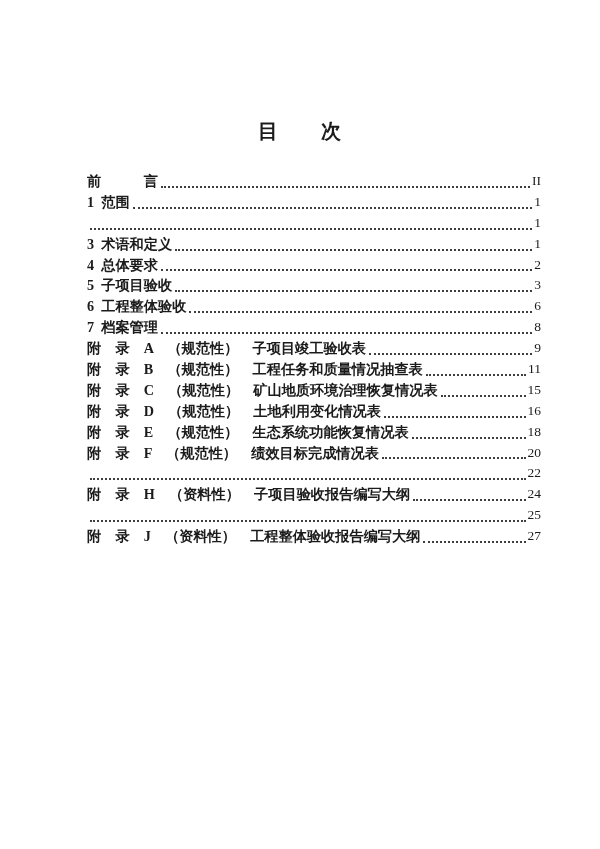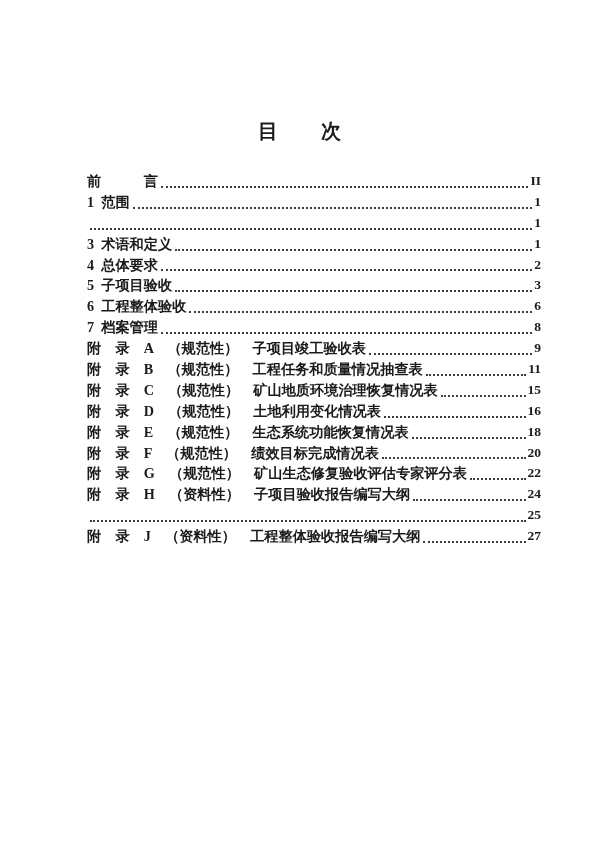--- a/index.html
+++ b/index.html
@@ -47,21 +47,21 @@
   }
   .toc-leader {
     flex: 1 1 auto;
     min-width: 8px;
     border-bottom: 2px dotted #3e3e3e;
     margin: 0 2px 4px 3px;
   }
   .toc-page {
     flex: 0 0 auto;
     font-size: 13.5px;
-    font-weight: 700;
+    font-weight: 400;
     line-height: 20.9px;
     white-space: pre;
   }
   .footer-pagenum {
     position: absolute;
     top: 776px;
     right: 64px;
     font-size: 13px;
     font-weight: 500;
     color: #2a2a2a;
@@ -151,21 +151,20 @@
     <span class="toc-page">18</span>
   </div>
 
   <div class="toc-row">
     <span class="toc-label">附　录　F　（规范性）　绩效目标完成情况表</span>
     <span class="toc-leader"></span>
     <span class="toc-page">20</span>
   </div>
 
   <div class="toc-row">
-    <span class="toc-label">附　录　G　（规范性）　矿山生态修复验收评估专家评分表</span>
     <span class="toc-leader"></span>
     <span class="toc-page">22</span>
   </div>
 
   <div class="toc-row">
     <span class="toc-label">附　录　H　（资料性）　子项目验收报告编写大纲</span>
     <span class="toc-leader"></span>
     <span class="toc-page">24</span>
   </div>
 

